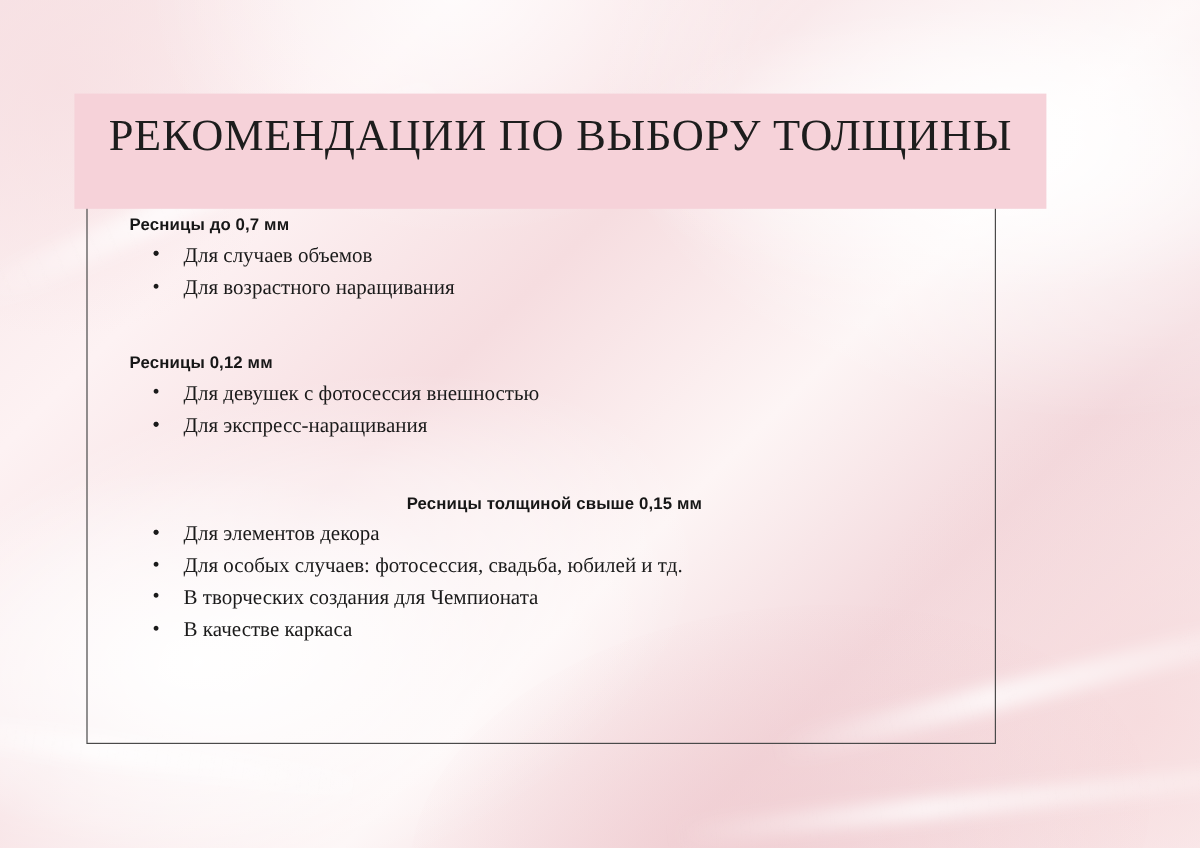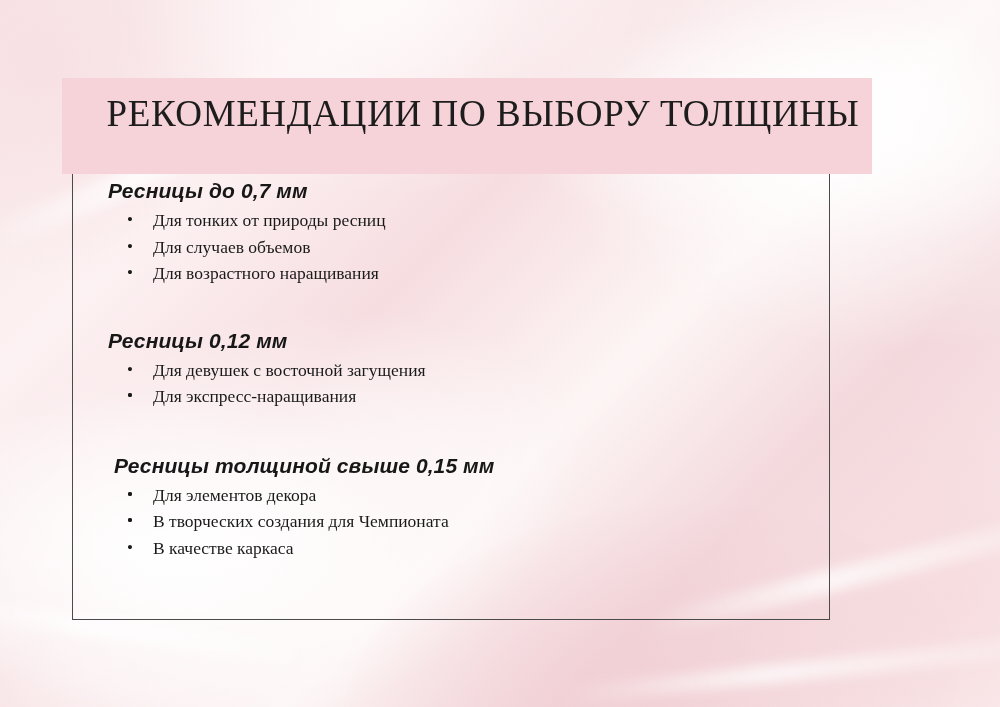--- a/index.html
+++ b/index.html
@@ -72,21 +72,21 @@
     position: absolute;
     left: 62px;
     top: 78px;
     width: 810px;
     height: 96px;
     background: #f6d2d9;
     z-index: 3;
   }
   .title-text {
     position: absolute;
-    left: 78px;
+    left: 62px;
     top: 78px;
     width: 810px;
     height: 71px;
     display: flex;
     align-items: center;
     justify-content: center;
     font-family: "Liberation Serif", serif;
     font-size: 37px;
     letter-spacing: 0.6px;
     color: #1d1d1d;
@@ -114,27 +114,26 @@
     height: 463px;
     padding: 24px 18px 0 36px;
     box-sizing: border-box;
     z-index: 4;
   }
 
   .group { margin-bottom: 0; }
   .group-heading {
     font-family: "Liberation Sans", sans-serif;
     font-weight: bold;
-    font-size: 21px;
+    font-size: 14px;
     color: #171717;
     margin: 0 0 4px 0;
     letter-spacing: 0.1px;
-    font-style: italic;
-  }
-  .group-heading.indented { padding-left: 6px; }
+  }
+  .group-heading.indented { padding-left: 6px; text-align: center; }
 
   ul.bullets {
     list-style: none;
     margin: 0;
     padding: 0;
   }
   ul.bullets li {
     position: relative;
     padding-left: 45px;
     font-family: "Liberation Serif", serif;
@@ -173,41 +172,40 @@
 
   <div class="body-box"></div>
 
   <div class="content">
 
     <div class="group">
       <div class="group-heading">Ресницы до 0,7 мм</div>
       <ul class="bullets">
         <li>
           <span class="dot">•</span>
-          <span>Для тонких от природы ресниц</span>
         </li>
         <li>
           <span class="dot">•</span>
           <span>Для случаев объемов</span>
         </li>
         <li>
           <span class="dot">•</span>
           <span>Для возрастного наращивания</span>
         </li>
       </ul>
     </div>
 
     <div class="gap-1"></div>
 
     <div class="group">
       <div class="group-heading">Ресницы 0,12 мм</div>
       <ul class="bullets">
         <li>
           <span class="dot">•</span>
-          <span>Для девушек с восточной загущения</span>
+          <span>Для девушек с фотосессия внешностью</span>
         </li>
         <li>
           <span class="dot">•</span>
         </li>
         <li>
           <span class="dot">•</span>
           <span>Для экспресс-наращивания</span>
         </li>
       </ul>
     </div>
@@ -219,20 +217,21 @@
       <ul class="bullets">
         <li>
           <span class="dot">•</span>
         </li>
         <li>
           <span class="dot">•</span>
           <span>Для элементов декора</span>
         </li>
         <li>
           <span class="dot">•</span>
+          <span>Для особых случаев: фотосессия, свадьба, юбилей и тд.</span>
         </li>
         <li>
           <span class="dot">•</span>
           <span>В творческих создания для Чемпионата</span>
         </li>
         <li>
           <span class="dot">•</span>
           <span>В качестве каркаса</span>
         </li>
       </ul>

